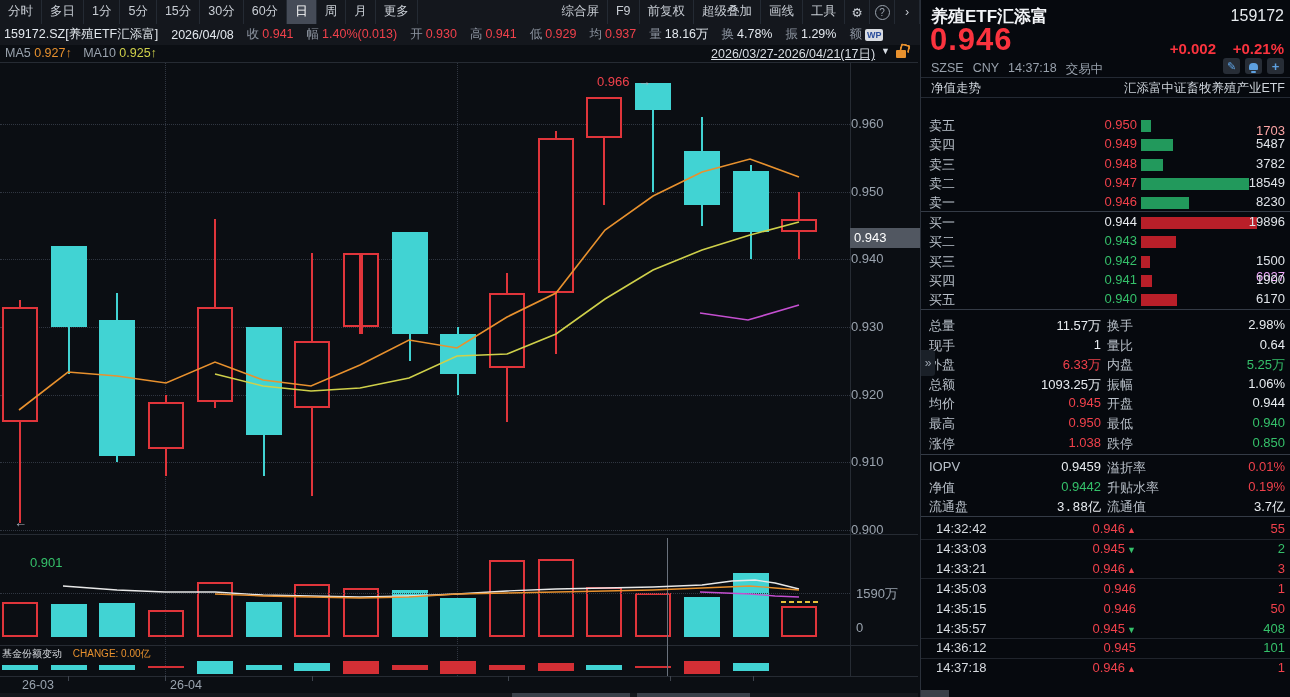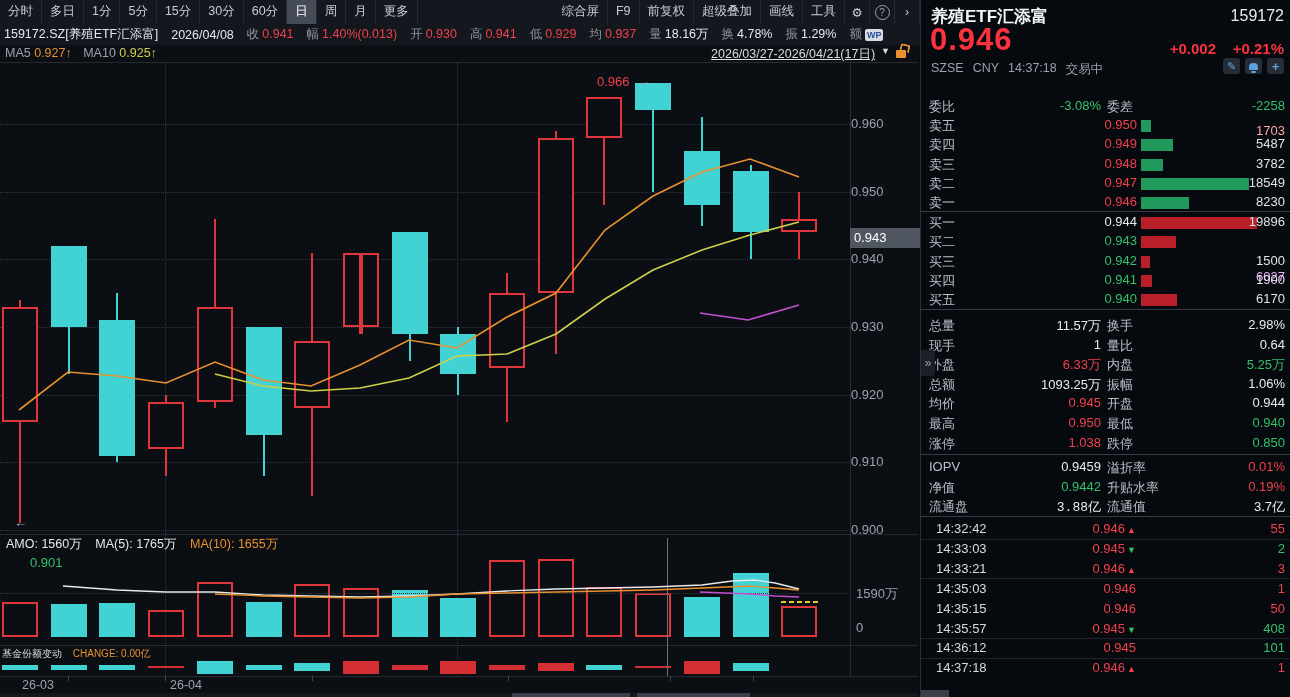--- a/index.html
+++ b/index.html
@@ -129,25 +129,20 @@
     </div>
 
     <div id="rangerow">
       <span id="range-text">2026/03/27-2026/04/21(17日)</span>
       <span id="range-caret">▼</span>
       <span class="lock"></span>
     </div>
 
     <div id="kchart"></div>
 
-    <div id="volhdr">
-      <span class="h-w">AMO: 1560万</span>
-      <span class="h-w" style="margin-left:10px">MA(5): 1765万</span>
-      <span class="h-o" style="margin-left:10px">MA(10): 1655万</span>
-    </div>
 
     <div id="fundhdr">
       <span class="t">基金份额变动</span>
       <span class="c" style="margin-left:8px">CHANGE: 0.00亿</span>
     </div>
   <div class="grid-h" style="position: absolute; left: 0px; top: 124px; width: 850px;"></div>
       <div class="ytick" style="position: absolute; top: 116px;">0.960</div>
       <div class="grid-h" style="position: absolute; left: 0px; top: 192px; width: 850px;"></div>
       <div class="ytick" style="position: absolute; top: 184px;">0.950</div>
       <div class="grid-h" style="position: absolute; left: 0px; top: 259px; width: 850px;"></div>
@@ -281,27 +276,25 @@
     <div class="mini-btn" style="right:50px">
         <span class="pencil">✎</span>
       </div>
     <div class="mini-btn" style="right:28px">
         <span class="bell"></span>
       </div>
     <div class="mini-btn" style="right:6px">
         <span class="plusg">+</span>
       </div>
 
-
-    <div class="prow" style="top:97px">
-      <span class="lab">委比</span>
-      <span class="num v-green" style="right:190px">-3.08%</span>
-      <span class="lab" style="left:186px">委差</span>
-      <span class="num v-green" style="right:6px">-2258</span>
-    </div>
+    <div id="p-navrow">
+      <span class="l">净值走势</span>
+      <span class="r">汇添富中证畜牧养殖产业ETF</span>
+    </div>
+
 
     <div id="book">
         <div class="prow" style="position: absolute; top: 116px;">
           <span class="lab">卖五</span>
           <span class="num" style="right: 154px; color: rgb(240, 65, 75);">0.950</span>
           <span class="bookbar" style="left: 220px; width: 10px; background: rgb(34, 153, 92);"></span>
           <span class="num" style="right: 6px; color: #fca5a5; margin-top: 6px;">1703</span>
         </div>
         <div class="prow" style="position: absolute; top: 135.3px;">
           <span class="lab">卖四</span>

